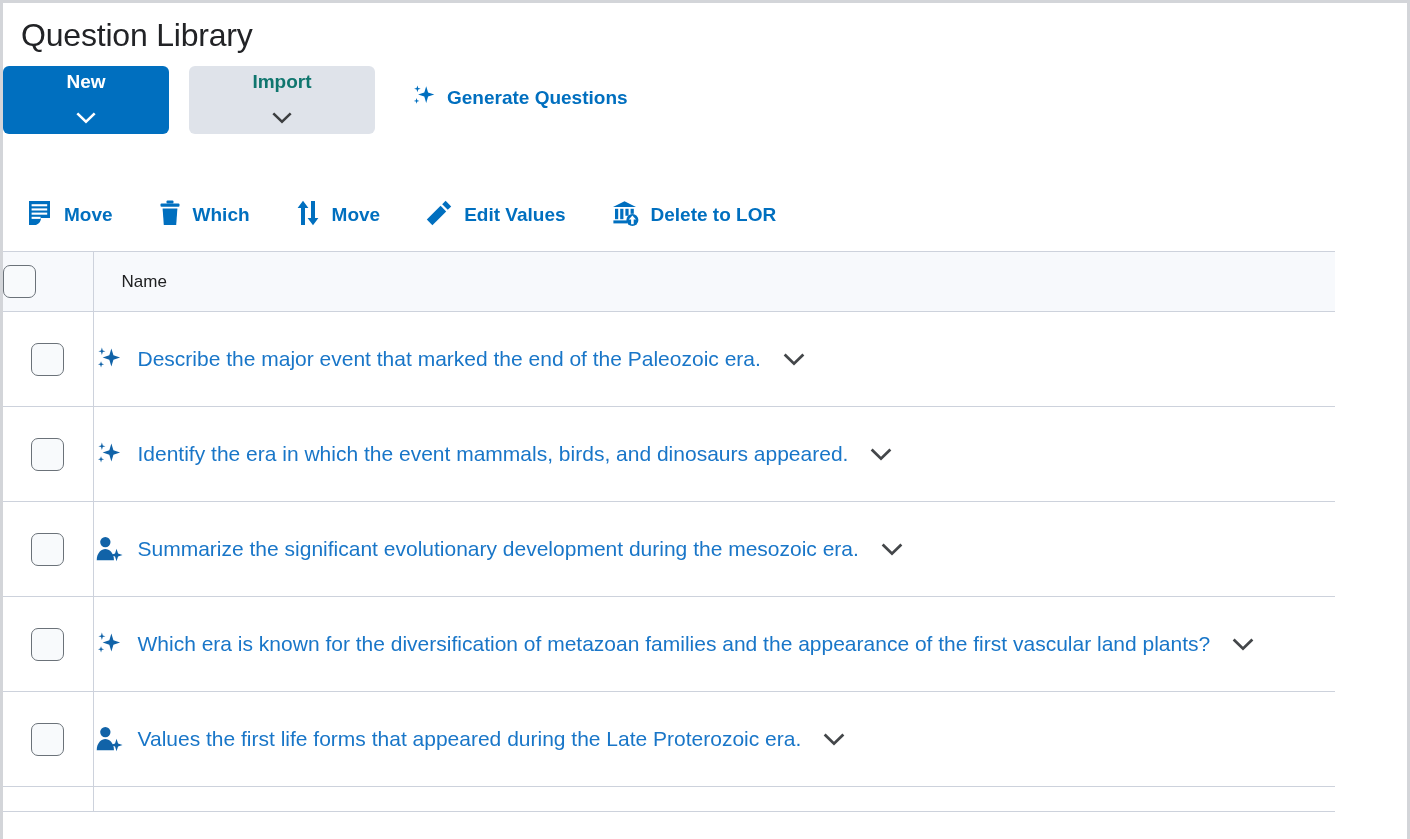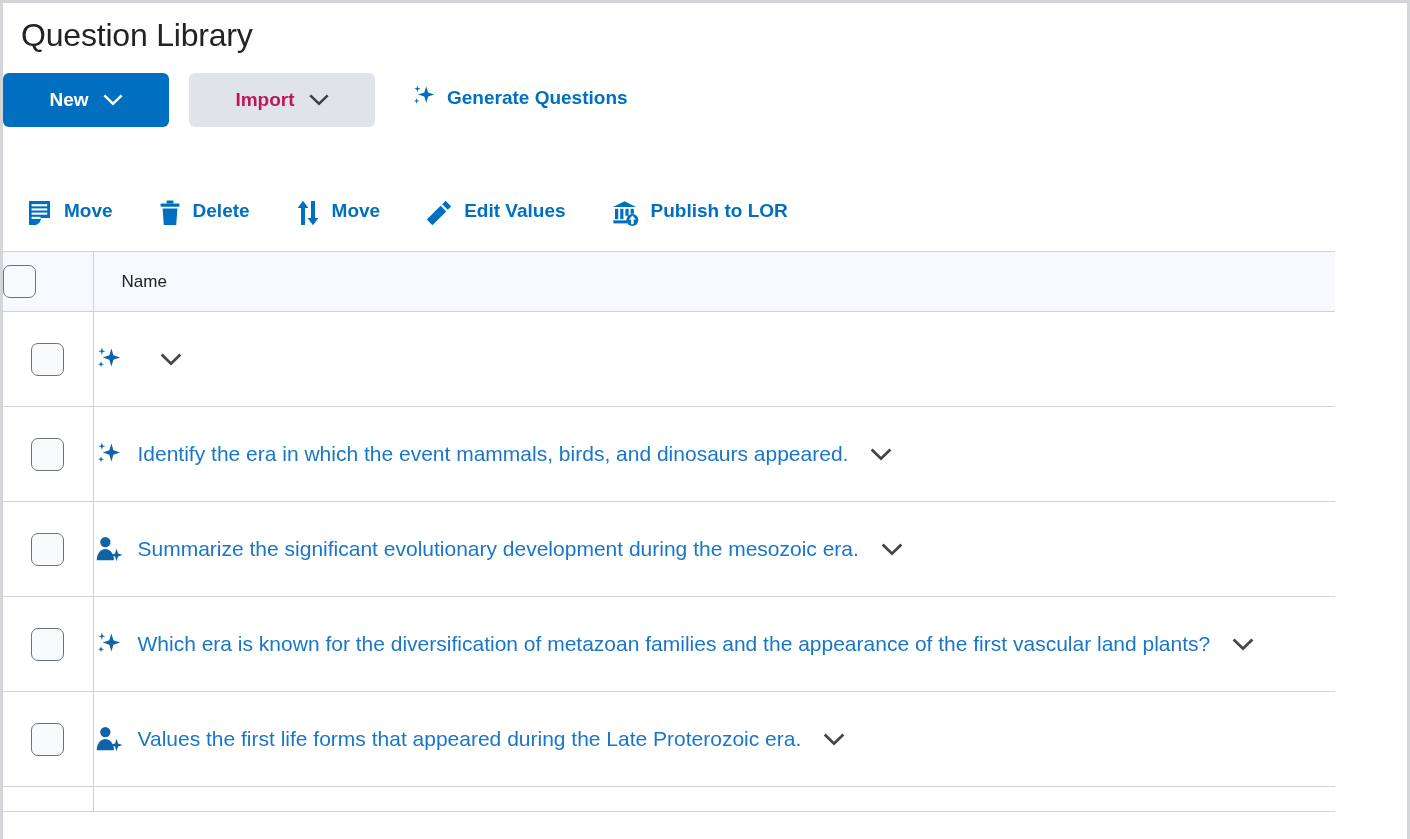--- a/index.html
+++ b/index.html
@@ -52,32 +52,33 @@
     align-items: center;
     justify-content: center;
     gap: 14px;
     border: none;
     border-radius: 6px;
     font-family: inherit;
     font-size: 19px;
     font-weight: bold;
     cursor: pointer;
     padding: 0 22px;
-    height: 54px;
+    height: 68px;
     box-sizing: border-box;
+    flex-direction: column;
   }
   .btn-primary {
     background: #006fbf;
     color: #ffffff;
     margin-left: 0px;
     min-width: 166px;
   }
   .btn-secondary {
     background: #dfe3ea;
-    color: #be185d;
+    color: #0f766e;
     margin-left: 20px;
     min-width: 186px;
   }
   .chev-white { fill: #ffffff; }
   .chev-dark  { fill: #3c3e40; }
 
   .generate-link {
     display: inline-flex;
     align-items: center;
     gap: 10px;
@@ -100,21 +101,21 @@
     display: flex;
     align-items: center;
     gap: 0;
     height: 72px;
     padding: 0 0 0 24px;
     margin-top: 54px;
     box-sizing: border-box;
   }
   .tool {
     display: inline-flex;
-    align-items: flex-start;
+    align-items: center;
     gap: 12px;
     color: #006fbf;
     font-size: 19px;
     font-weight: bold;
     background: none;
     border: none;
     font-family: inherit;
     cursor: pointer;
     padding: 0;
     margin-right: 46px;
@@ -260,21 +261,21 @@
     </button>
 
     <button class="tool">
       <span>
         <svg width="22" height="26" viewBox="0 0 22 26" aria-hidden="true">
           <rect x="1.5" y="3.4" width="19" height="3.4" rx="1" fill="#006fbf"></rect>
           <rect x="7.5" y="0.4" width="7" height="3" rx="1" fill="#006fbf"></rect>
           <path fill="#006fbf" d="M3.6 8.4 H18.4 L17.2 25 H4.8 Z"></path>
         </svg>
       </span>
-      <span>Delete</span>
+      <span>Which</span>
     </button>
 
     <button class="tool">
       <span>
         <svg width="24" height="26" viewBox="0 0 24 26" aria-hidden="true">
           <path fill="#006fbf" d="M7.0 0.8 L12.4 8.0 H9.0 V25 H5.0 V8.0 H1.6 Z"></path>
           <path fill="#006fbf" d="M17.0 25.2 L22.4 18.0 H19.0 V1.0 H15.0 V18.0 H11.6 Z"></path>
         </svg>
       </span>
       <span>Move</span>
@@ -296,21 +297,21 @@
           <path fill="#006fbf" d="M12.5 1.2 L24 7.0 H1 Z"></path>
           <rect x="3.0" y="8.8" width="3.2" height="10.4" fill="#006fbf"></rect>
           <rect x="8.2" y="8.8" width="3.2" height="10.4" fill="#006fbf"></rect>
           <rect x="13.4" y="8.8" width="3.2" height="7.0" fill="#006fbf"></rect>
           <rect x="18.6" y="8.8" width="3.2" height="5.0" fill="#006fbf"></rect>
           <rect x="1.4" y="20.4" width="14.0" height="3.0" fill="#006fbf"></rect>
           <circle cx="20.4" cy="20.0" r="6.0" fill="#006fbf"></circle>
           <path fill="#ffffff" d="M20.4 15.6 L24.0 19.6 H21.7 V24.2 H19.1 V19.6 H16.8 Z"></path>
         </svg>
       </span>
-      <span>Publish to LOR</span>
+      <span>Delete to LOR</span>
     </button>
 
   </div>
 
   <table class="qtable">
     <colgroup>
       <col class="c-check">
       <col>
     </colgroup>
     <thead>
@@ -329,20 +330,21 @@
         </td>
         <td class="cell-name">
           <div class="name-wrap">
             <span class="q-icon">
               <svg width="28" height="28" viewBox="0 0 26 26" aria-hidden="true">
                 <path fill="#1163a8" d="M15.2 3.2 L17.1 9.6 L23.3 11.6 L17.1 13.6 L15.2 20.0 L13.3 13.6 L7.1 11.6 L13.3 9.6 Z"></path>
                 <path fill="#1163a8" d="M6.4 2.4 L7.2 5.0 L9.7 5.8 L7.2 6.6 L6.4 9.2 L5.6 6.6 L3.1 5.8 L5.6 5.0 Z"></path>
                 <path fill="#1163a8" d="M5.6 15.0 L6.3 17.2 L8.4 17.9 L6.3 18.6 L5.6 20.8 L4.9 18.6 L2.8 17.9 L4.9 17.2 Z"></path>
               </svg>
             </span>
+            <a class="q-link" href="#">Describe the major event that marked the end of the Paleozoic era.</a>
             <span class="q-chev">
               <svg width="22" height="14" viewBox="0 0 20 13" aria-hidden="true">
                 <path fill="#44474a" d="M2.2 1.4 L10 9.0 L17.8 1.4 L19.6 3.2 L10 12.6 L0.4 3.2 Z"></path>
               </svg>
             </span>
           </div>
         </td>
       </tr>
 
       <tr>

